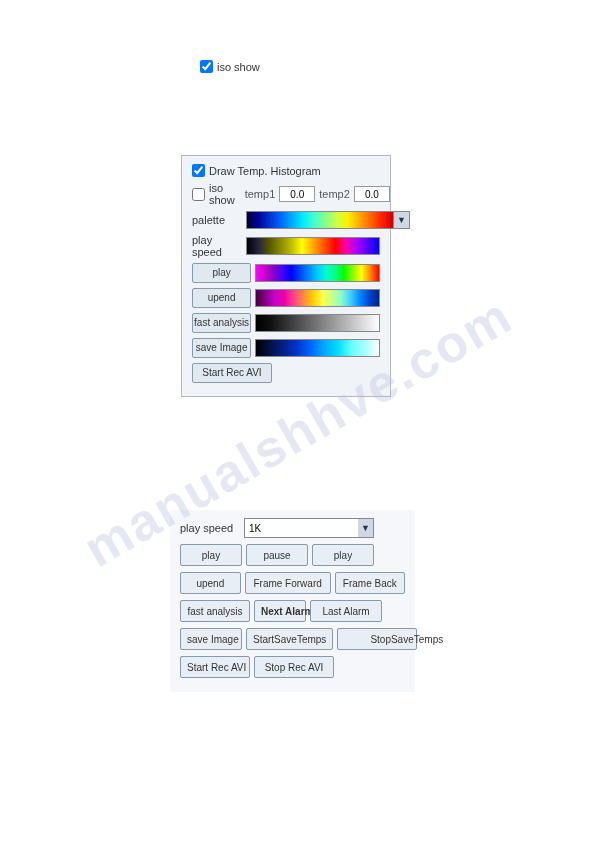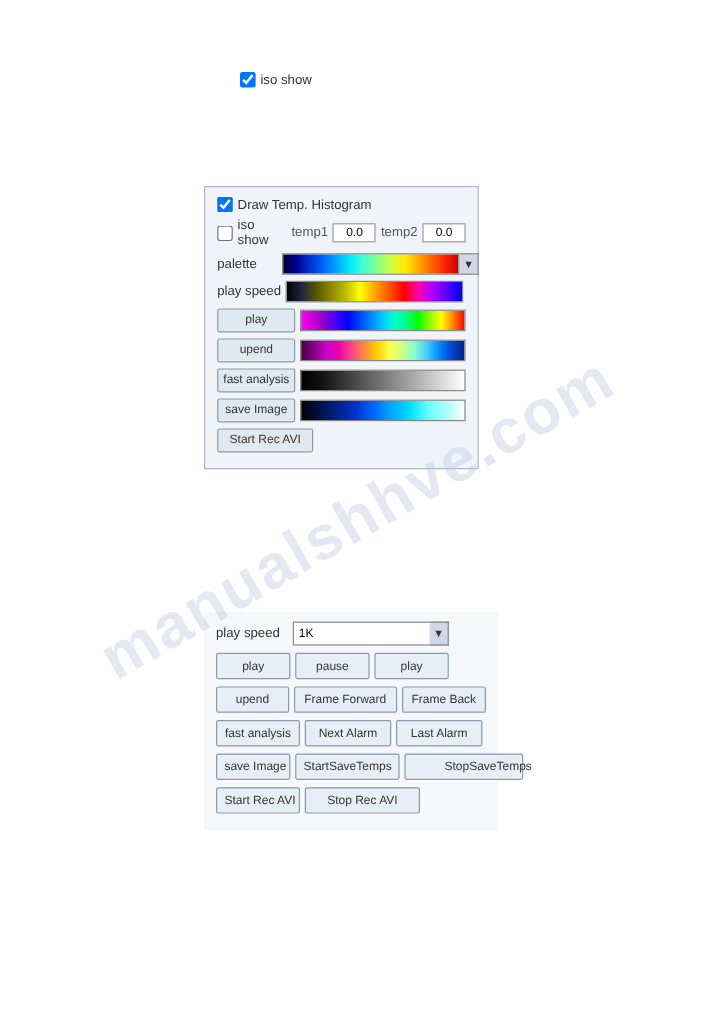--- a/index.html
+++ b/index.html
@@ -45,22 +45,22 @@
     .iso-show-top {
       display: flex;
       align-items: center;
       gap: 4px;
     }
 
     
     .main-panel-upper {
       position: absolute;
       top: 155px;
-      left: 170px;
-      width: 229px;
+      left: 181px;
+      width: 210px;
       border: 1px solid #b0b8c8;
       background: #f0f4f8;
       padding: 8px 10px;
     }
 
     .panel-row {
       display: flex;
       align-items: center;
       margin-bottom: 5px;
       gap: 4px;
@@ -223,27 +223,27 @@
       white-space: nowrap;
     }
 
     .btn-play { width: 62px; }
     .btn-pause { width: 62px; }
     .btn-stop { width: 62px; }
     .btn-upend { width: 62px; }
     .btn-frame-fwd { width: 88px; }
     .btn-frame-back { width: 72px; }
     .btn-fast { width: 70px; }
-    .btn-next-alarm { width: 72px; }
+    .btn-next-alarm { width: 52px; font-weight: bold; }
     .btn-last-alarm { width: 72px; }
     .btn-save { width: 62px; }
     .btn-start-save { width: 88px; text-align: right; }
-    .btn-stop-save { width: 99px; padding-left: 32px; }
+    .btn-stop-save { width: 80px; padding-left: 32px; }
     .btn-start-rec { width: 70px; }
-    .btn-stop-rec { width: 96px; }
+    .btn-stop-rec { width: 80px; }
 
     input[type="checkbox"] {
       width: 13px;
       height: 13px;
       cursor: pointer;
     }
   </style>
 </head>
 <body>
 

